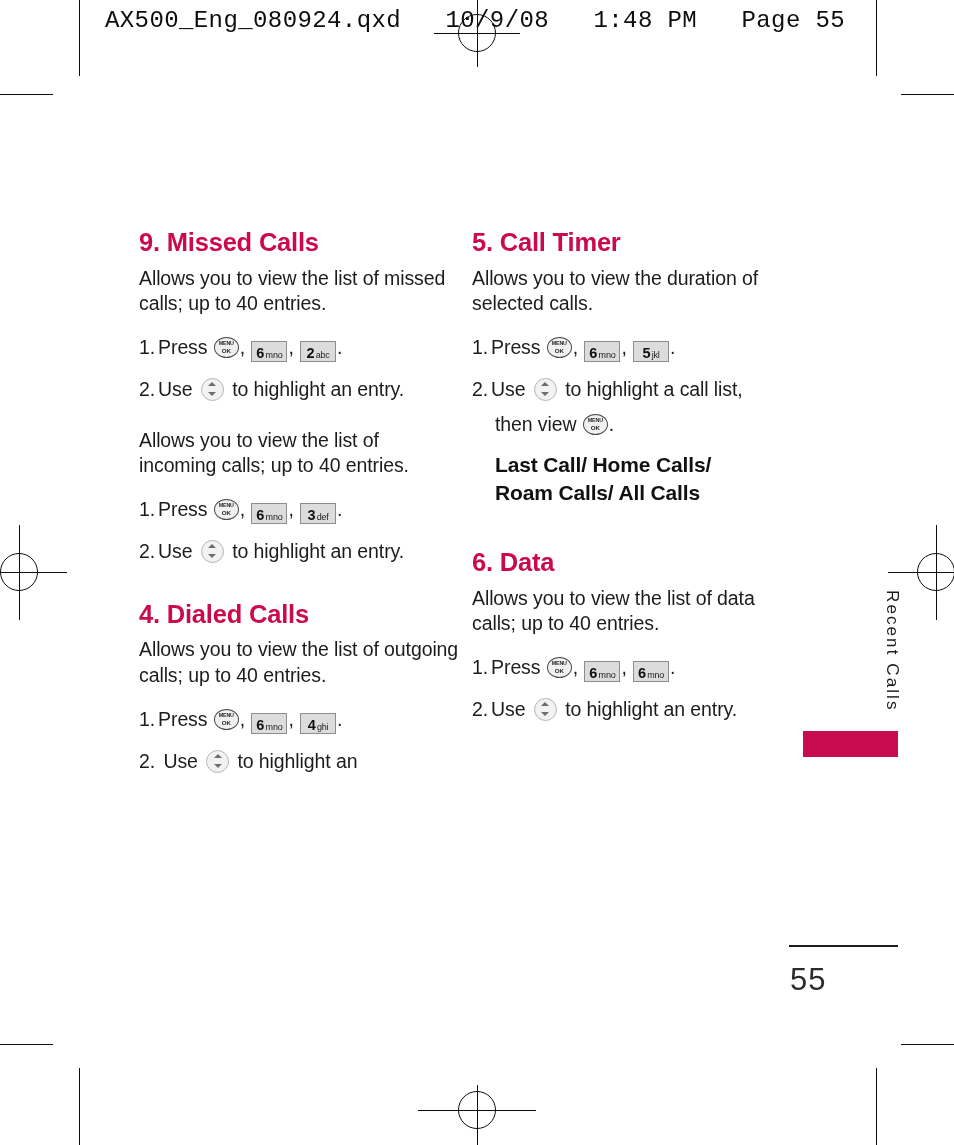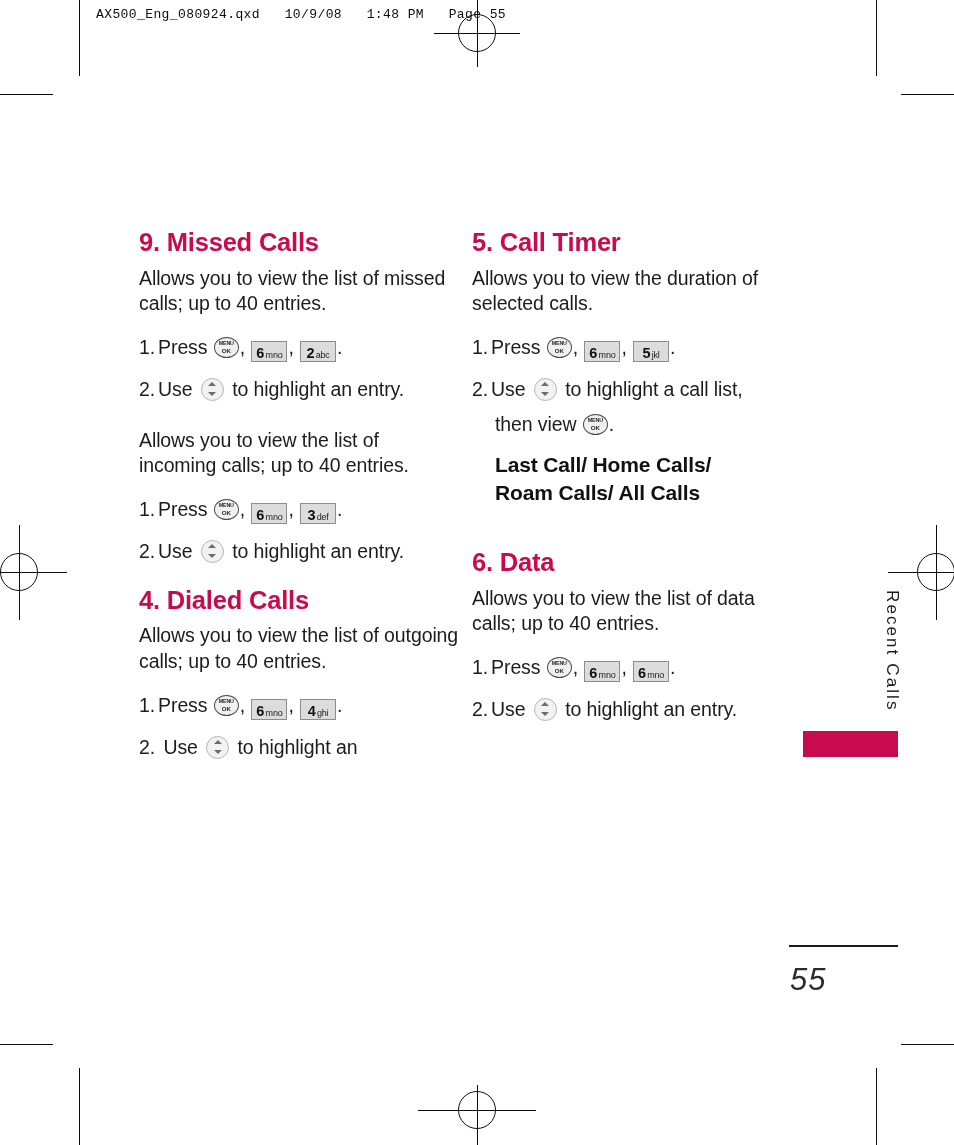--- a/index.html
+++ b/index.html
@@ -45,24 +45,24 @@
   }
   .reg-target .bar-v {
     position: absolute;
     width: 1px;
     background: #0d0d0d;
   }
 
   
   .file-header {
     position: absolute;
-    left: 96px;
+    left: 105px;
     top: 7px;
     font-family: "Liberation Mono", "DejaVu Sans Mono", monospace;
-    font-size: 13px;
+    font-size: 24px;
     letter-spacing: 0.4px;
     color: #0d0d0d;
     white-space: pre;
   }
 
   
   .col {
     position: absolute;
     top: 228px;
   }
@@ -227,21 +227,20 @@
     height: 2px;
     background: #1c1c1c;
   }
   .folio-num {
     position: absolute;
     left: 790px;
     top: 962px;
     font-size: 31px;
     color: #2b2b2b;
     letter-spacing: 1px;
-    font-style: italic;
   }
 </style>
 </head>
 <body>
 
 <div id="page">
 
   <div class="crop-line trim-v" style="left:79px; top:0; height:76px;"></div>
   <div class="crop-line trim-v" style="left:876px; top:0; height:76px;"></div>
   <div class="crop-line trim-h" style="left:0; top:94px; width:53px;"></div>
@@ -310,21 +309,21 @@
         <span class="key-num"><span class="digit">3</span><span class="letters">def</span></span><span>.</span>
       </div>
 
       <div class="step">
         <span class="num">2.</span><span>Use</span>
         <span class="key-nav"><span class="chev chev-up"></span><span class="chev chev-dn"></span></span>
         <span>to highlight an entry.</span>
       </div>
     </div>
 
-    <div class="section" style="margin-top:22px;">
+    <div class="section" style="margin-top:36px;">
       <h2 class="sec-title">4. Dialed Calls</h2>
       <p class="sec-desc">Allows you to view the list of outgoing calls; up to 40 entries.</p>
 
       <div class="step">
         <span class="num">1.</span><span>Press</span>
         <span class="key-menu"><span class="k-top">MENU</span><span class="k-bot">OK</span></span><span>,</span>
         <span class="key-num"><span class="digit">6</span><span class="letters">mno</span></span><span>,</span>
         <span class="key-num"><span class="digit">4</span><span class="letters">ghi</span></span><span>.</span>
       </div>
 

